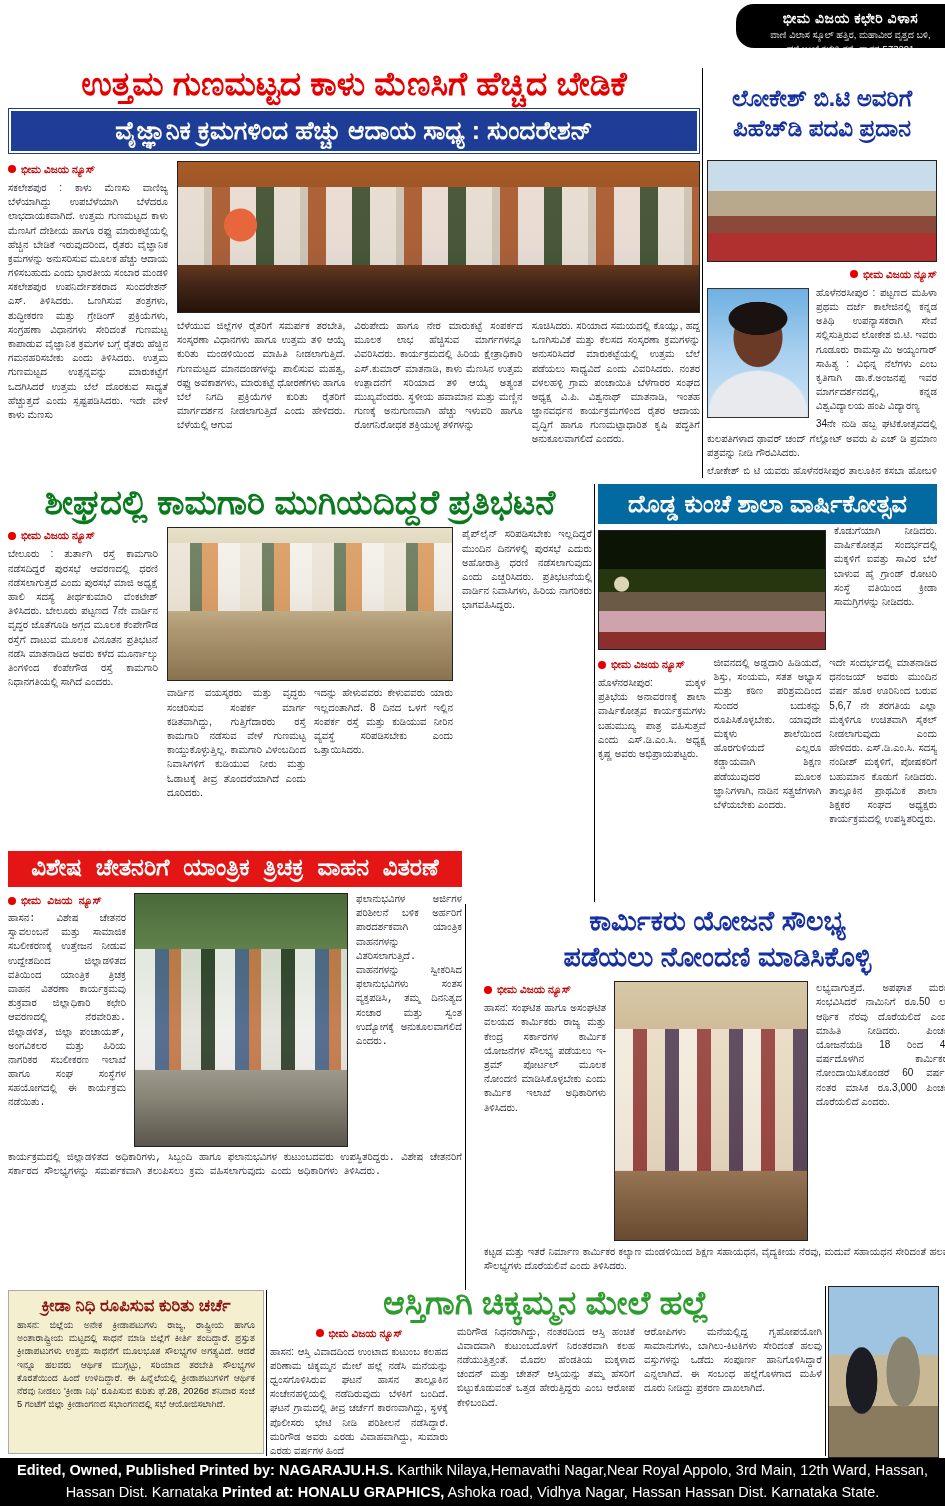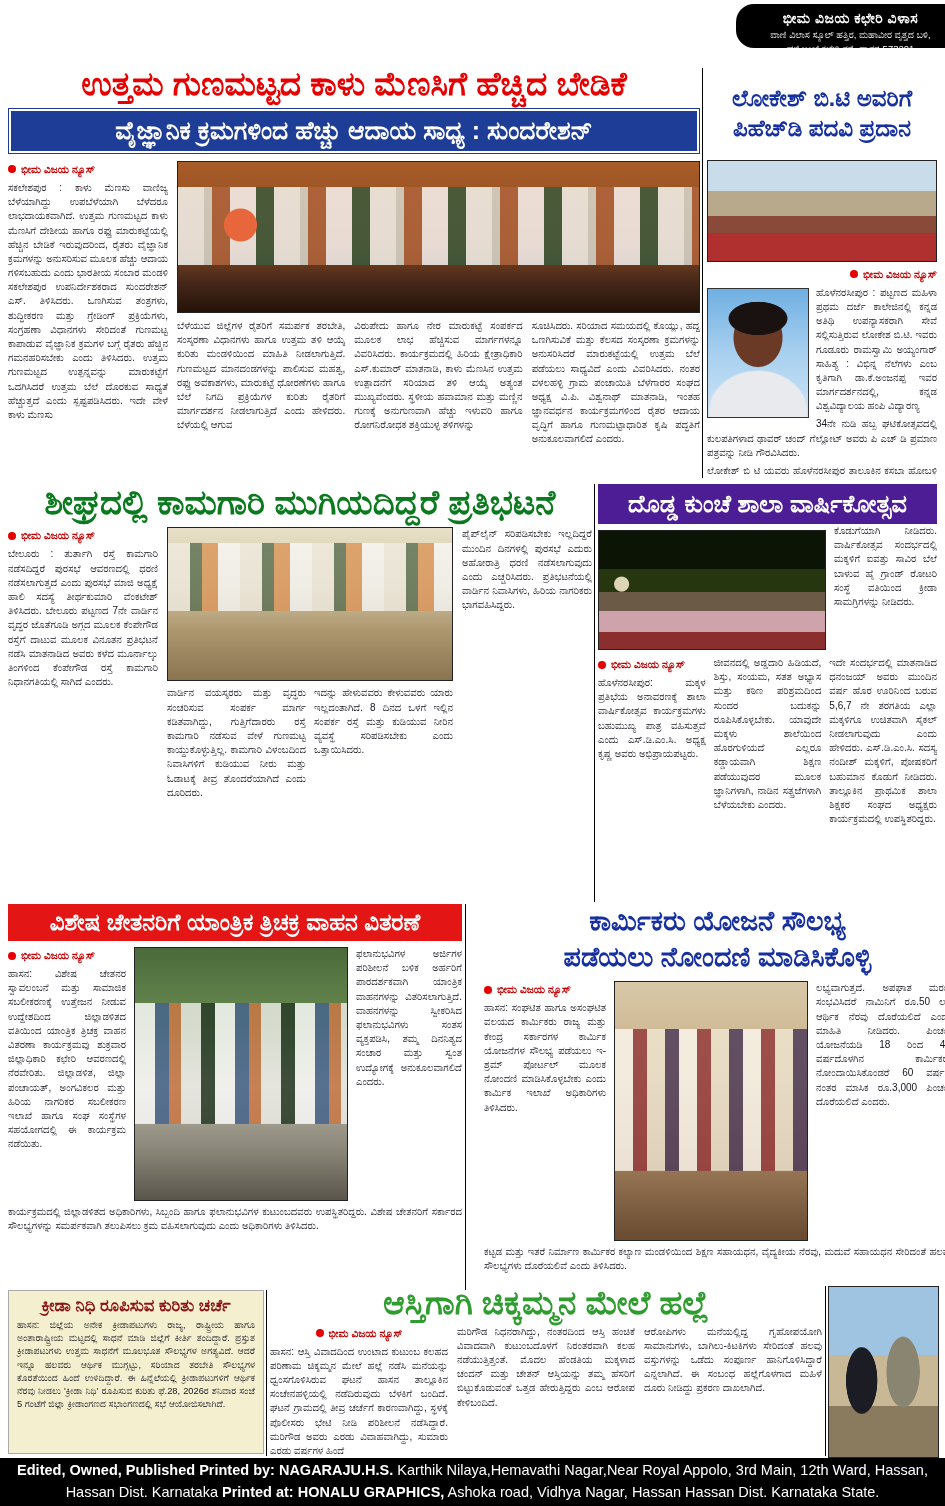--- a/index.html
+++ b/index.html
@@ -58,28 +58,28 @@
   .midC{width:286px;flex:none;}
   .photoC{height:152px;background:
       repeating-linear-gradient(90deg,rgba(240,235,225,.8) 0 22px,rgba(90,110,80,.8) 22px 34px,rgba(220,150,90,.8) 34px 50px,rgba(250,250,250,.75) 50px 72px),
       linear-gradient(180deg,#e8e0c8 0%,#cfc4a4 40%,#b09a72 65%,#8a7450 100%);
       background-size:100% 45%,100% 100%;background-position:0 18%,0 0;background-repeat:no-repeat;}
   .rowC{display:flex;gap:8px;margin-top:5px;}
   .rowC>div{flex:1;min-width:0;}
   .colC4{flex:1;min-width:0;}
   
   .artD{position:absolute;left:598px;top:484px;width:339px;height:418px;overflow:hidden;}
-  .hD{background:#4c1d95;color:#fff;font-size:24px;font-weight:bold;text-align:center;padding:6px 2px;margin:0;}
+  .hD{background:#0369a1;color:#fff;font-size:24px;font-weight:bold;text-align:center;padding:6px 2px;margin:0;}
   .photoD{float:left;width:226px;height:118px;margin:6px 8px 2px 0;background:
       radial-gradient(circle at 10% 45%,rgba(240,230,200,.9) 0 7px,rgba(0,0,0,0) 8px),
       linear-gradient(180deg,#0c1406 0 32%,#26360e 32% 52%,#6a5a46 52% 68%,#cfa3ac 68% 86%,#8a2e2e 86% 100%);}
   .rowD{display:flex;gap:8px;margin-top:4px;}
   .rowD>div{flex:1;min-width:0;}
   
-  .artE{position:absolute;left:8px;top:904px;width:454px;height:386px;overflow:hidden;}
+  .artE{position:absolute;left:8px;top:851px;width:454px;height:386px;overflow:hidden;font-family:Liberation Mono, monospace;}
   .hE{background:#e31515;color:#fff;font-size:23px;font-weight:bold;text-align:center;padding:5px 2px;margin:0;}
   .bodyE{display:flex;gap:8px;margin-top:6px;}
   .colE1{width:118px;flex:none;}
   .photoE{width:212px;height:252px;flex:none;background:
       repeating-linear-gradient(90deg,rgba(250,250,248,.85) 0 20px,rgba(70,100,140,.85) 20px 34px,rgba(200,120,70,.85) 34px 46px,rgba(240,240,235,.8) 46px 66px,rgba(40,60,40,.85) 66px 80px),
       linear-gradient(180deg,#4a6a3a 0%,#6a8a52 30%,#b8b4a8 55%,#8a8678 80%,#5a564c 100%);
       background-size:100% 48%,100% 100%;background-position:0 42%,0 0;background-repeat:no-repeat;}
   .colE3{flex:1;min-width:0;}
   .bottomE{margin-top:4px;}
   

